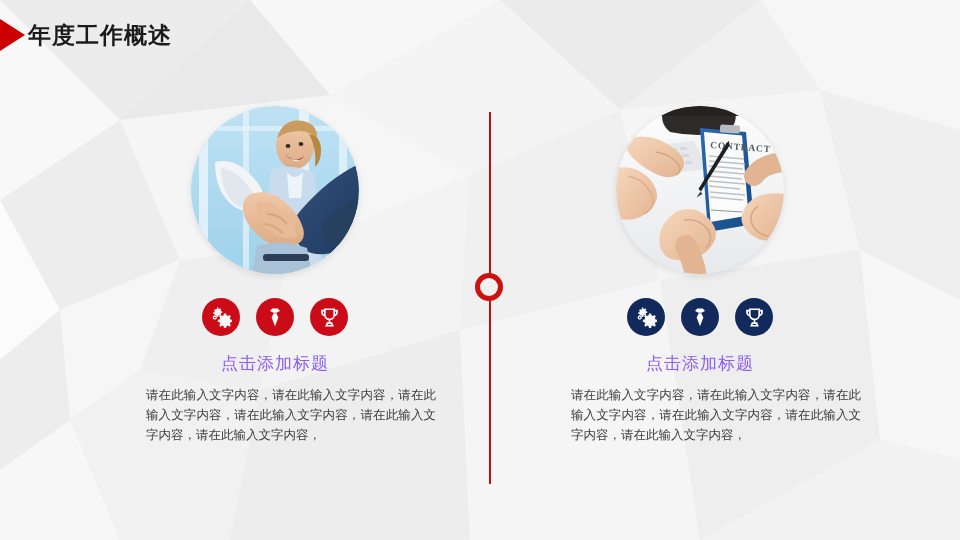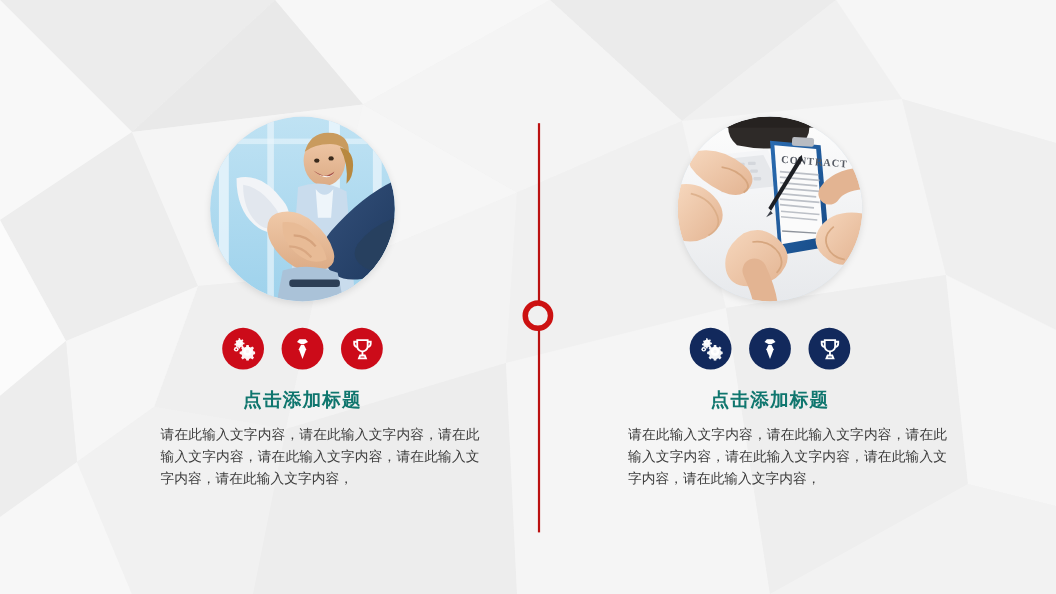--- a/index.html
+++ b/index.html
@@ -121,22 +121,22 @@
     justify-content: center;
   }
   .icon-badge svg { display: block; }
   .icon-badge.red  { background: #cc0b19; }
   .icon-badge.navy { background: #12295c; }
 
   
   .col-title {
     margin-top: 16px;
     font-size: 17px;
-    font-weight: bold;
-    color: #0f766e;
+    font-weight: normal;
+    color: #8b5cf6;
     letter-spacing: 1px;
     text-align: center;
   }
   .col-body {
     margin-top: 10px;
     width: 290px;
     font-size: 12.5px;
     line-height: 20px;
     color: #3c3c3c;
     text-align: justify;
@@ -173,20 +173,24 @@
     <polygon points="460,330 660,280 700,540 470,540" fill="#f5f5f5"></polygon>
     <polygon points="620,110 820,90 860,250 660,280" fill="#f5f5f5"></polygon>
     <polygon points="660,280 860,250 880,440 700,540" fill="#eeeeee"></polygon>
     <polygon points="820,90 960,130 960,300 860,250" fill="#efefef"></polygon>
     <polygon points="860,250 960,300 960,460 880,440" fill="#f6f6f6"></polygon>
     <polygon points="880,440 960,460 960,540 700,540" fill="#f2f2f2"></polygon>
     <polygon points="0,0 120,120 0,200" fill="#f9f9f9" opacity="0.6"></polygon>
     <polygon points="330,95 470,175 290,250" fill="#f8f8f8" opacity="0.7"></polygon>
   </svg>
 
+  <div class="header">
+    <div class="header-marker"></div>
+    <div class="header-title">年度工作概述</div>
+  </div>
 
   <div class="divider-line"></div>
   <div class="divider-ring"></div>
 
   <div class="column left">
 
     <div class="photo-circle">
       <svg viewBox="0 0 168 168">
         <defs>
           <clipPath id="clipL">

